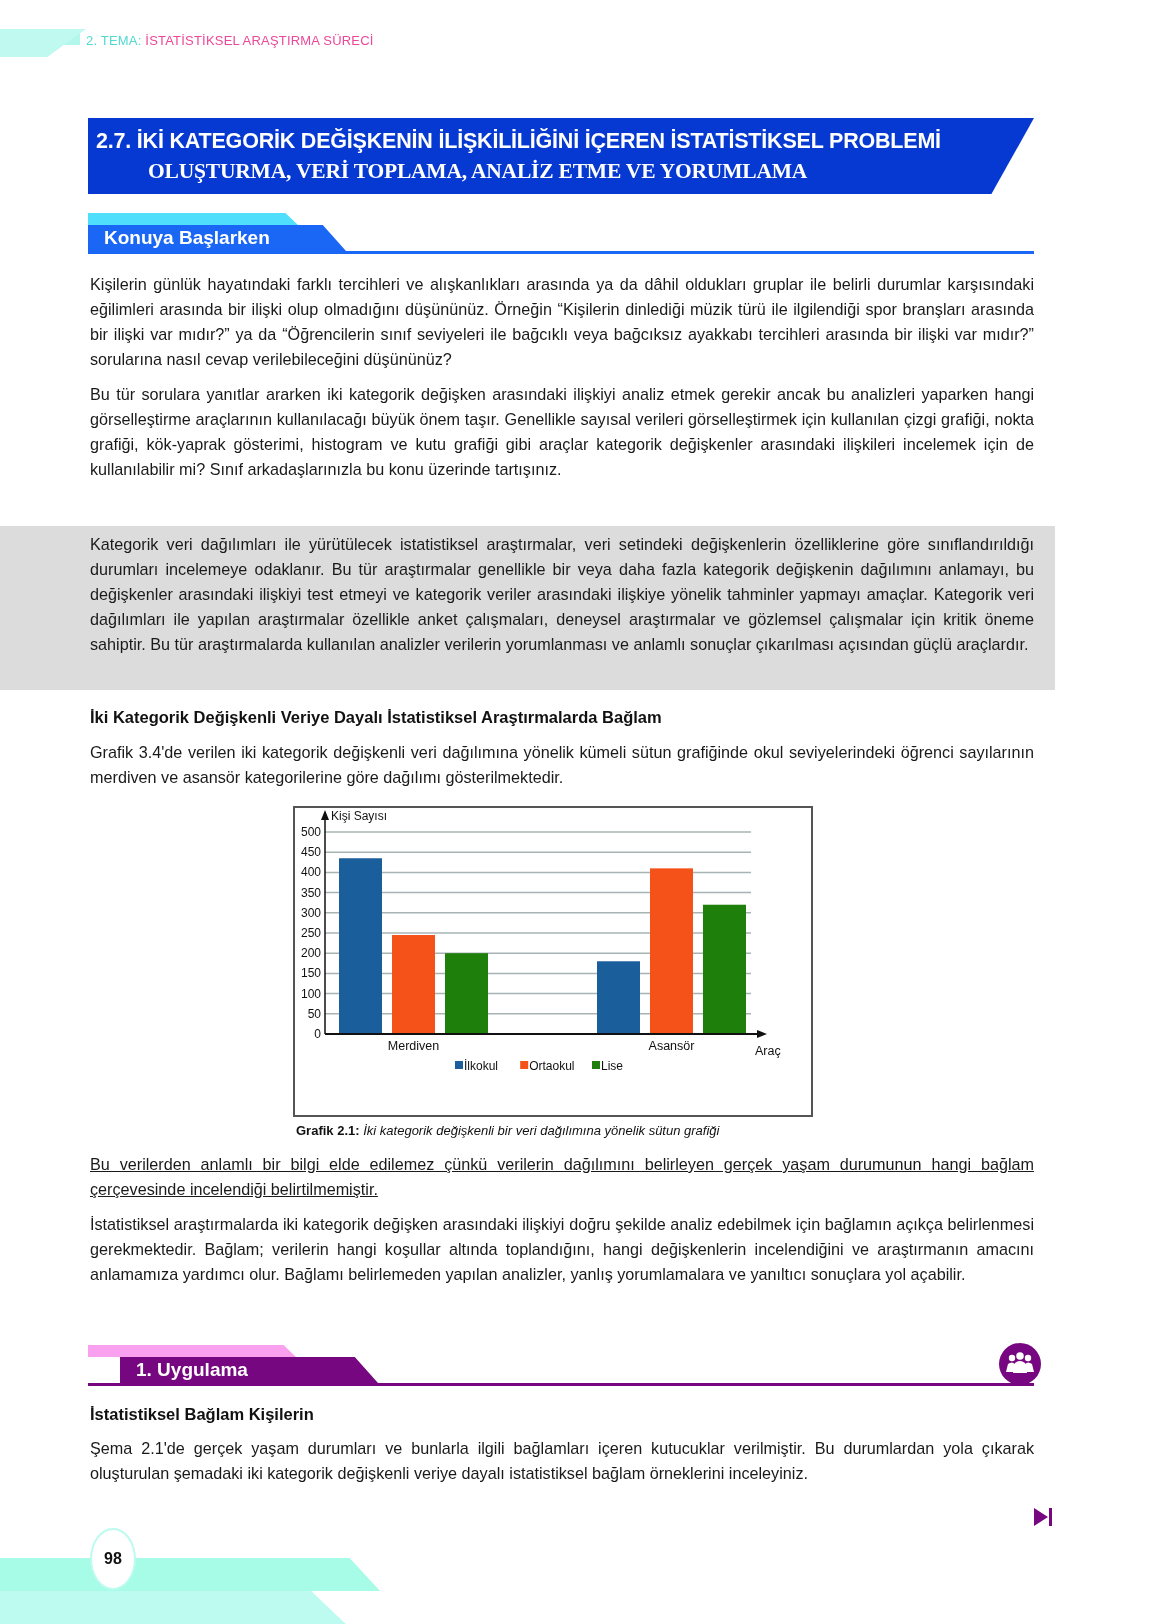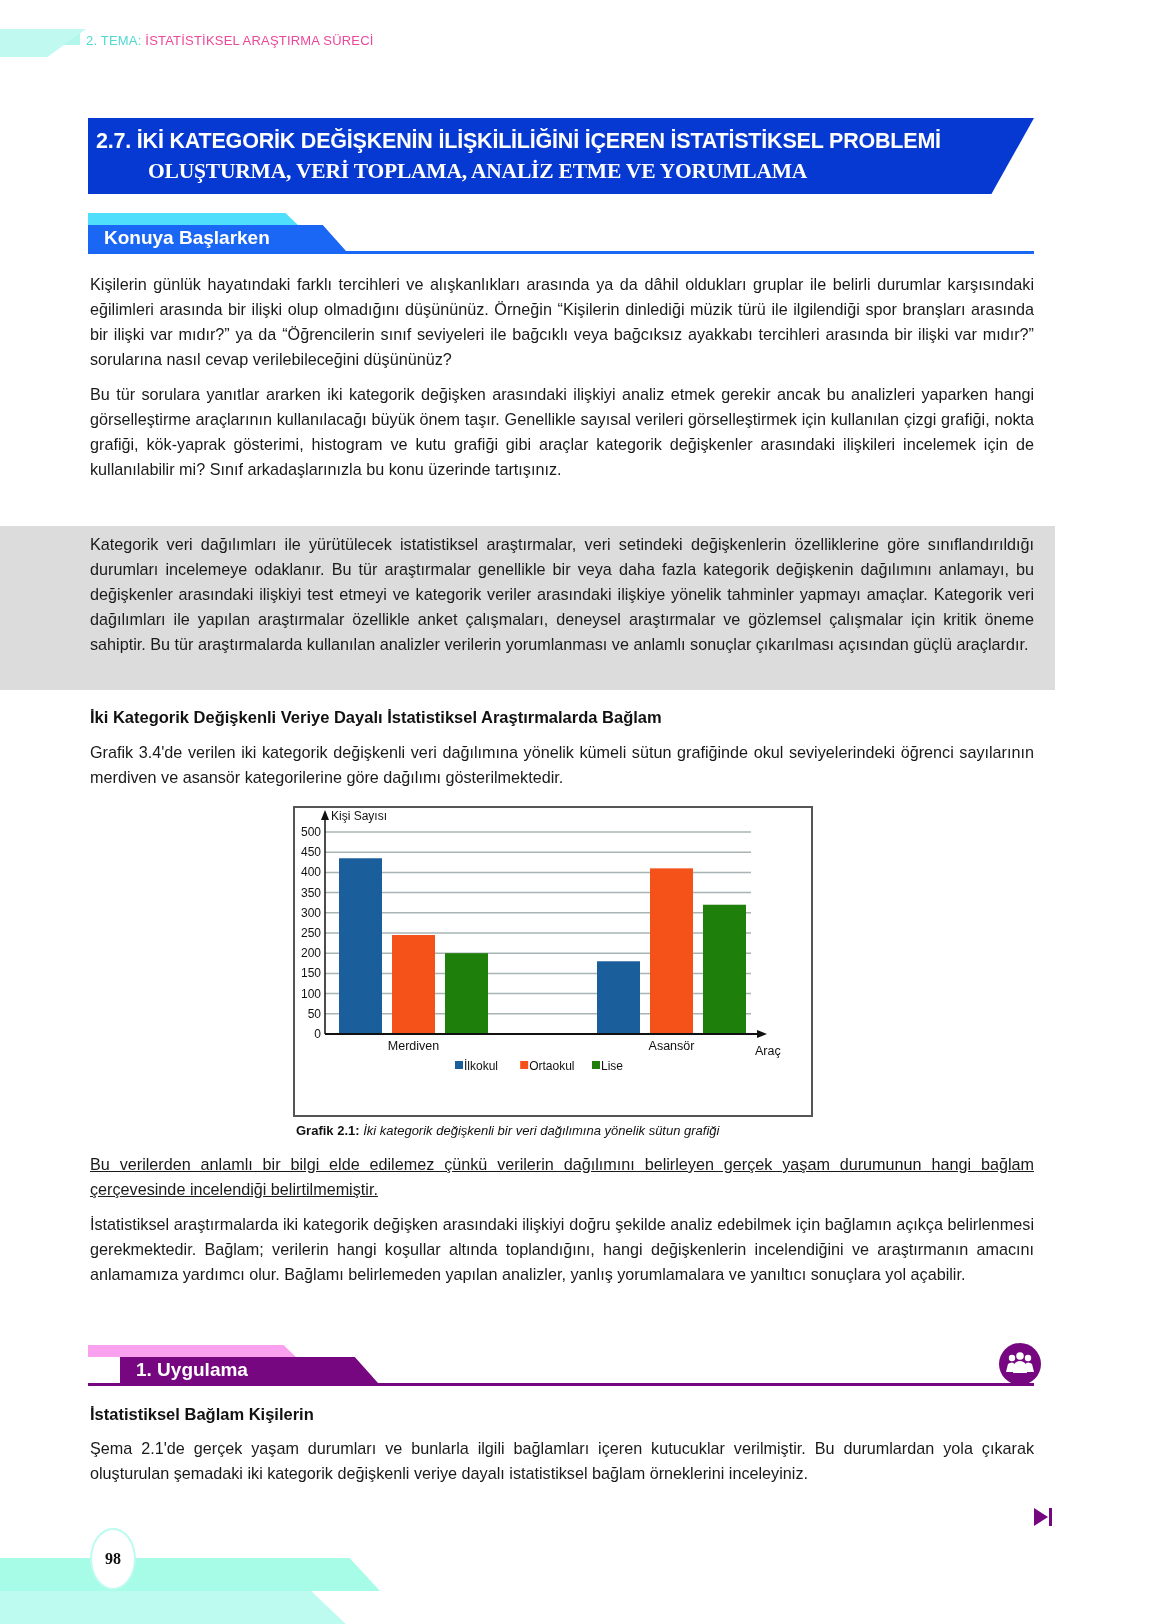--- a/index.html
+++ b/index.html
@@ -61,21 +61,21 @@
   .caption b { font-weight:bold; }
   .caption i { font-style:italic; }
 
   
   .foot1 { left:0; top:1588px; width:350px; height:40px; background:#bdfbf0;
            clip-path:polygon(0 0,88% 0,100% 100%,0 100%); }
   .foot2 { left:0; top:1558px; width:380px; height:33px; background:#a6fce6;
            clip-path:polygon(0 0,92% 0,100% 100%,0 100%); }
   .page-num-circle { left:90px; top:1528px; width:46px; height:62px; border-radius:50%; background:#fff;
                      border:2px solid #bdfbf0; display:flex; align-items:center; justify-content:center;
-                     font-weight:bold; font-size:16px; color:#111; box-sizing:border-box;font-family:Liberation Serif, serif; }
+                     font-weight:bold; font-size:16px; color:#111; box-sizing:border-box; }
   .next-arrow { left:1034px; top:1506px; width:20px; height:22px; }
 </style>
 </head>
 <body>
 
 <div class="abs hdr-band2"></div>
 <div class="abs hdr-band1"></div>
 <div class="abs hdr-text">
   <span class="a">2. TEMA:</span>
   <span class="b">İSTATİSTİKSEL ARAŞTIRMA SÜRECİ</span>

